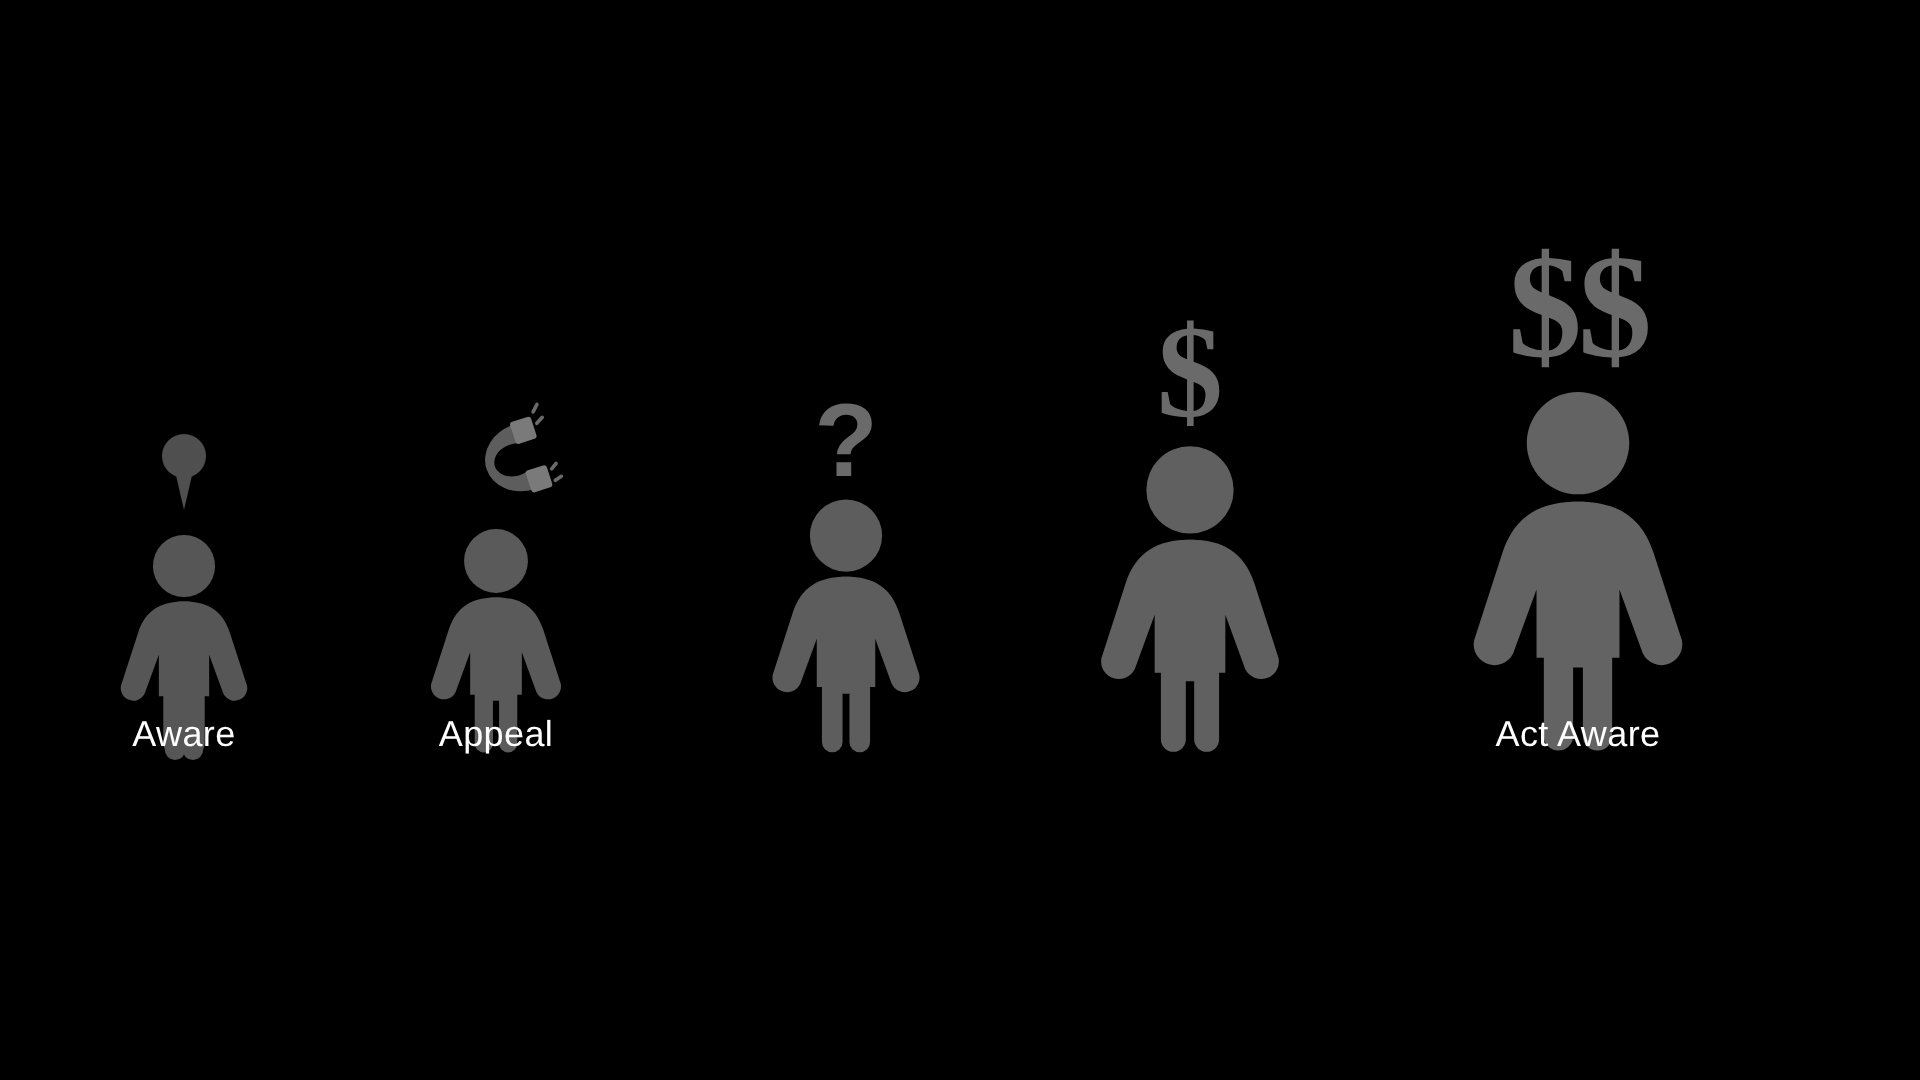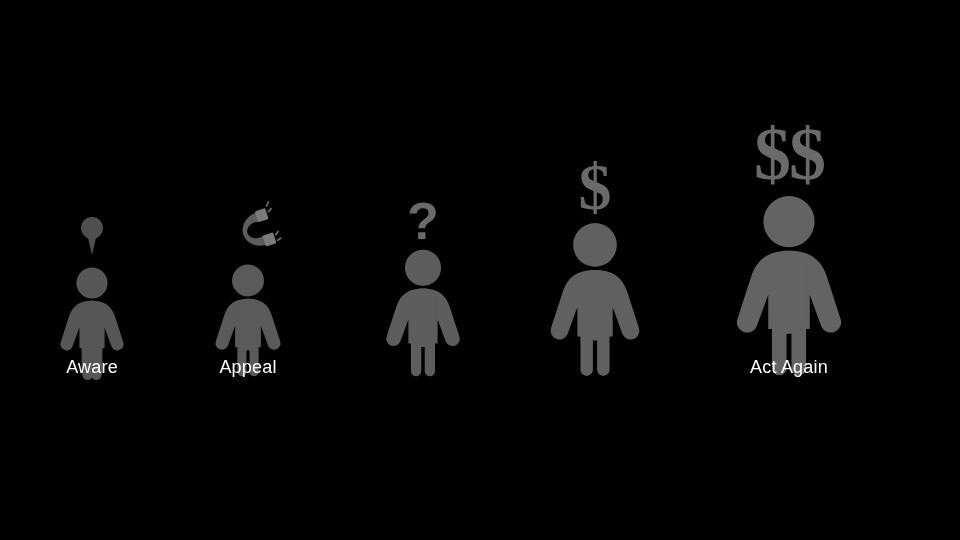--- a/index.html
+++ b/index.html
@@ -256,17 +256,17 @@
                    L 67 84
                    L 76.5 110
                    a 8.5 8.5 0 0 0 15.5 -7
                    L 81 69
                    C 76 54, 66 48, 50 48 Z" fill="#636363"></path>
           <rect x="35" y="48" width="30" height="68" rx="13" fill="#636363"></rect>
           <rect x="36" y="104" width="12" height="46" rx="6" fill="#636363"></rect>
           <rect x="52" y="104" width="12" height="46" rx="6" fill="#636363"></rect>
         </svg>
       </div>
-      <div class="label">Act Again</div>
+      <div class="label">Act Aware</div>
     </div>
 
   </div>
 </div>
 
 </body></html>

